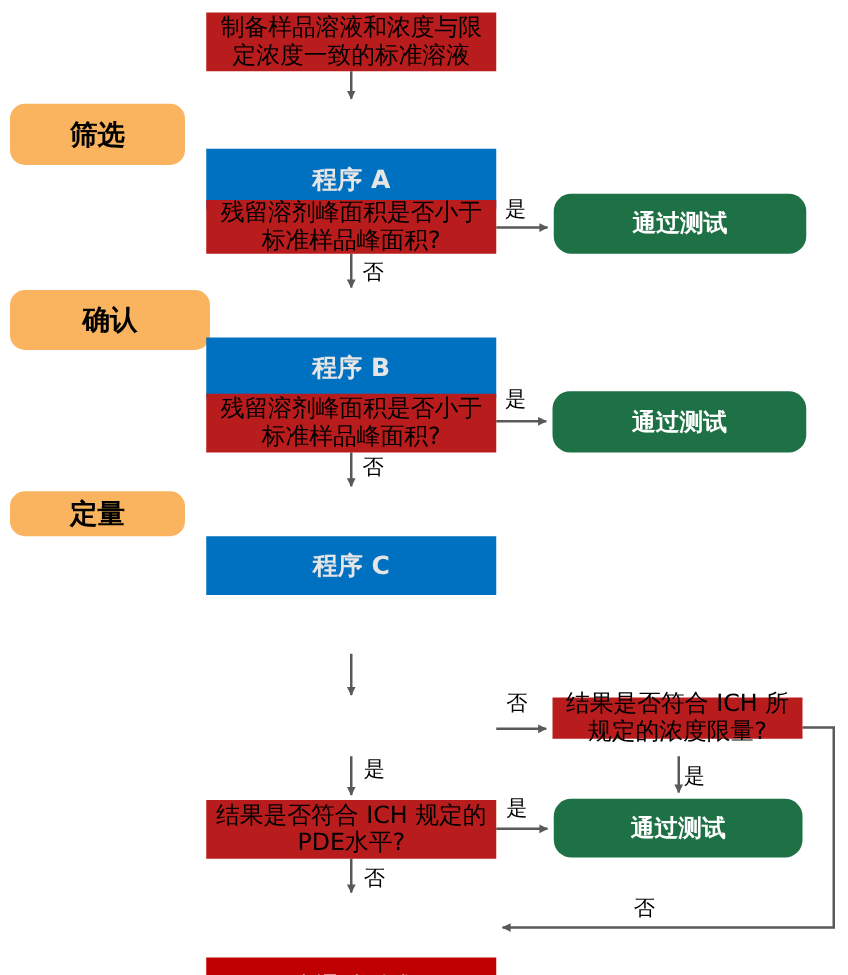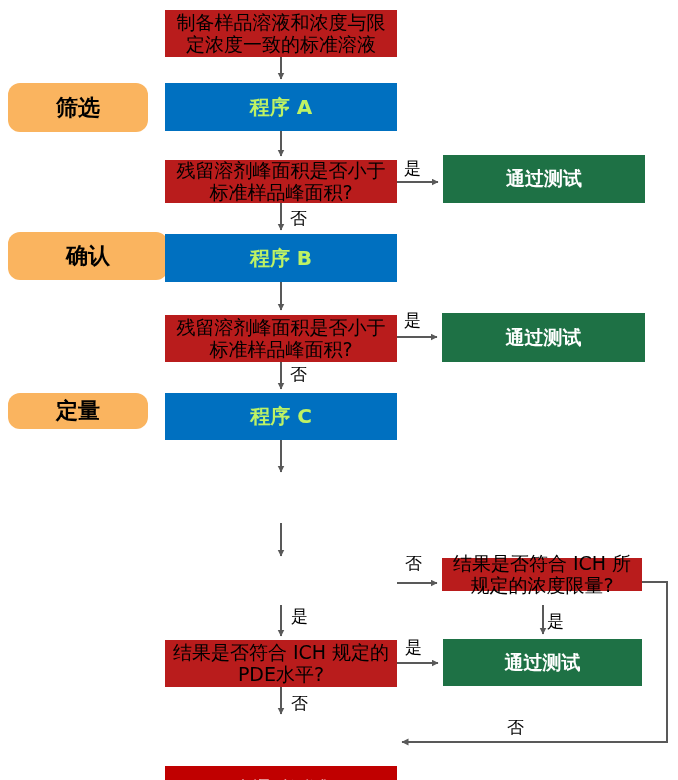--- a/index.html
+++ b/index.html
@@ -22,29 +22,31 @@
   }
   .light {                 
     background: #b91c1c;
     color: #000000;
     font-size: 19px;
     line-height: 1.13;
     padding: 1px 4px;
   }
   .proc {                  
     background: #0070c0;
-    color: #bef264;
+    color: #e5e5e5;
     font-size: 20px;
     font-weight: bold;
+    margin-top: 36px;
   }
   .pass {                  
     background: #1e7145;
     color: #ffffff;
     font-size: 19px;
     font-weight: bold;
+    border-radius: 14px;
   }
   .fail {                  
     background: #c00000;
     color: #ffffff;
     font-size: 19px;
     font-weight: normal;
     margin-top: 48px;
   }
   .stage {                 
     background: #fab45f;

